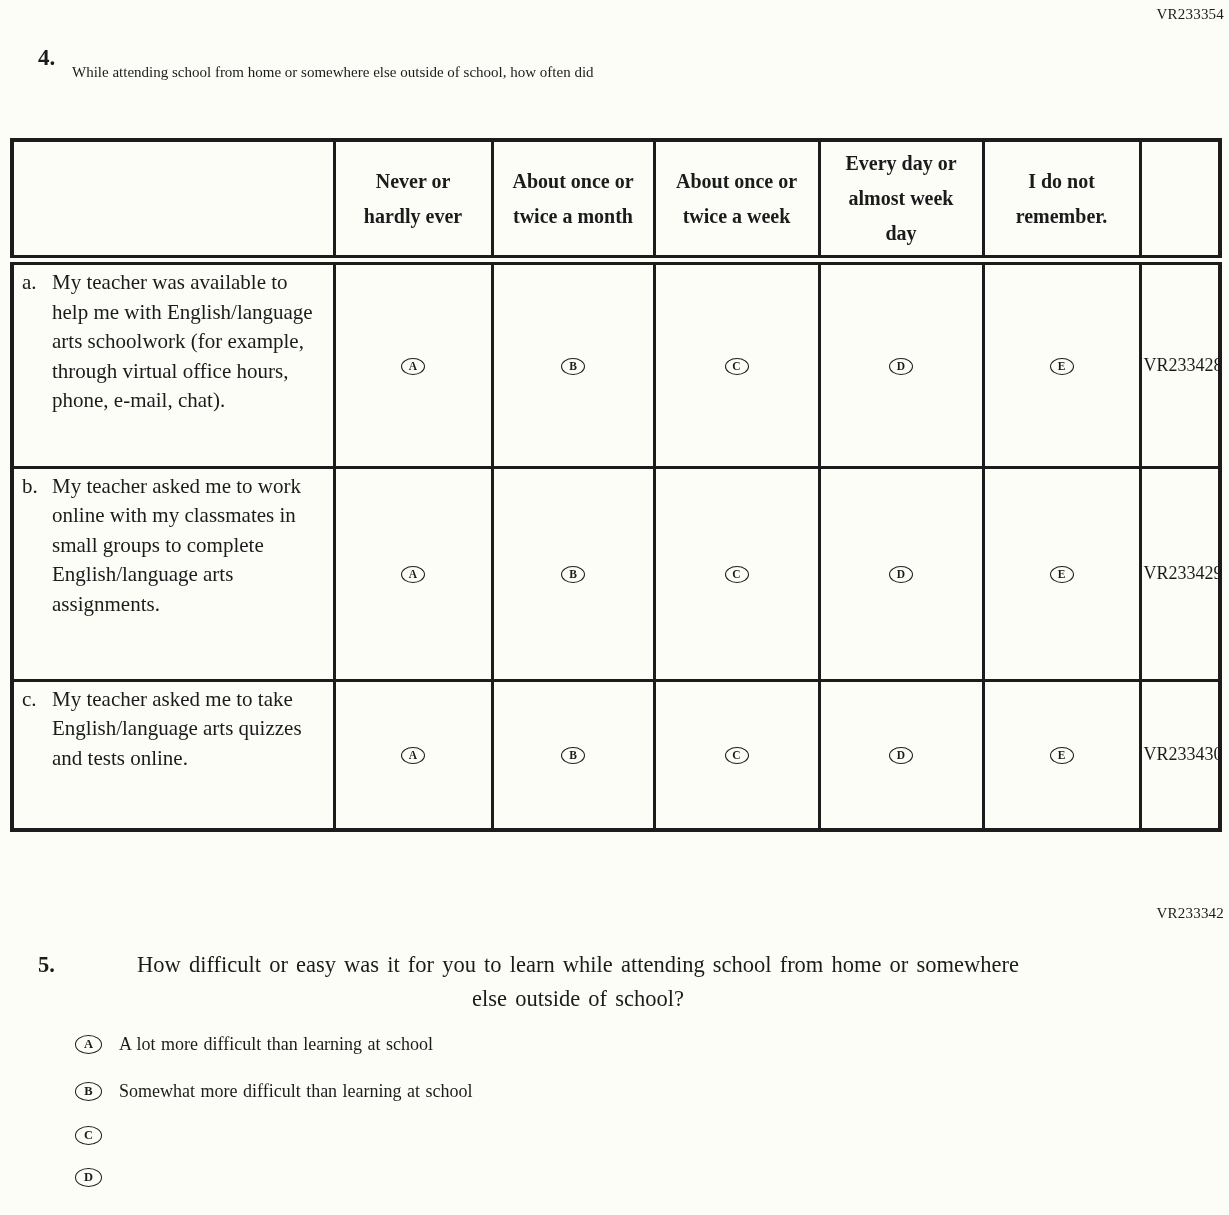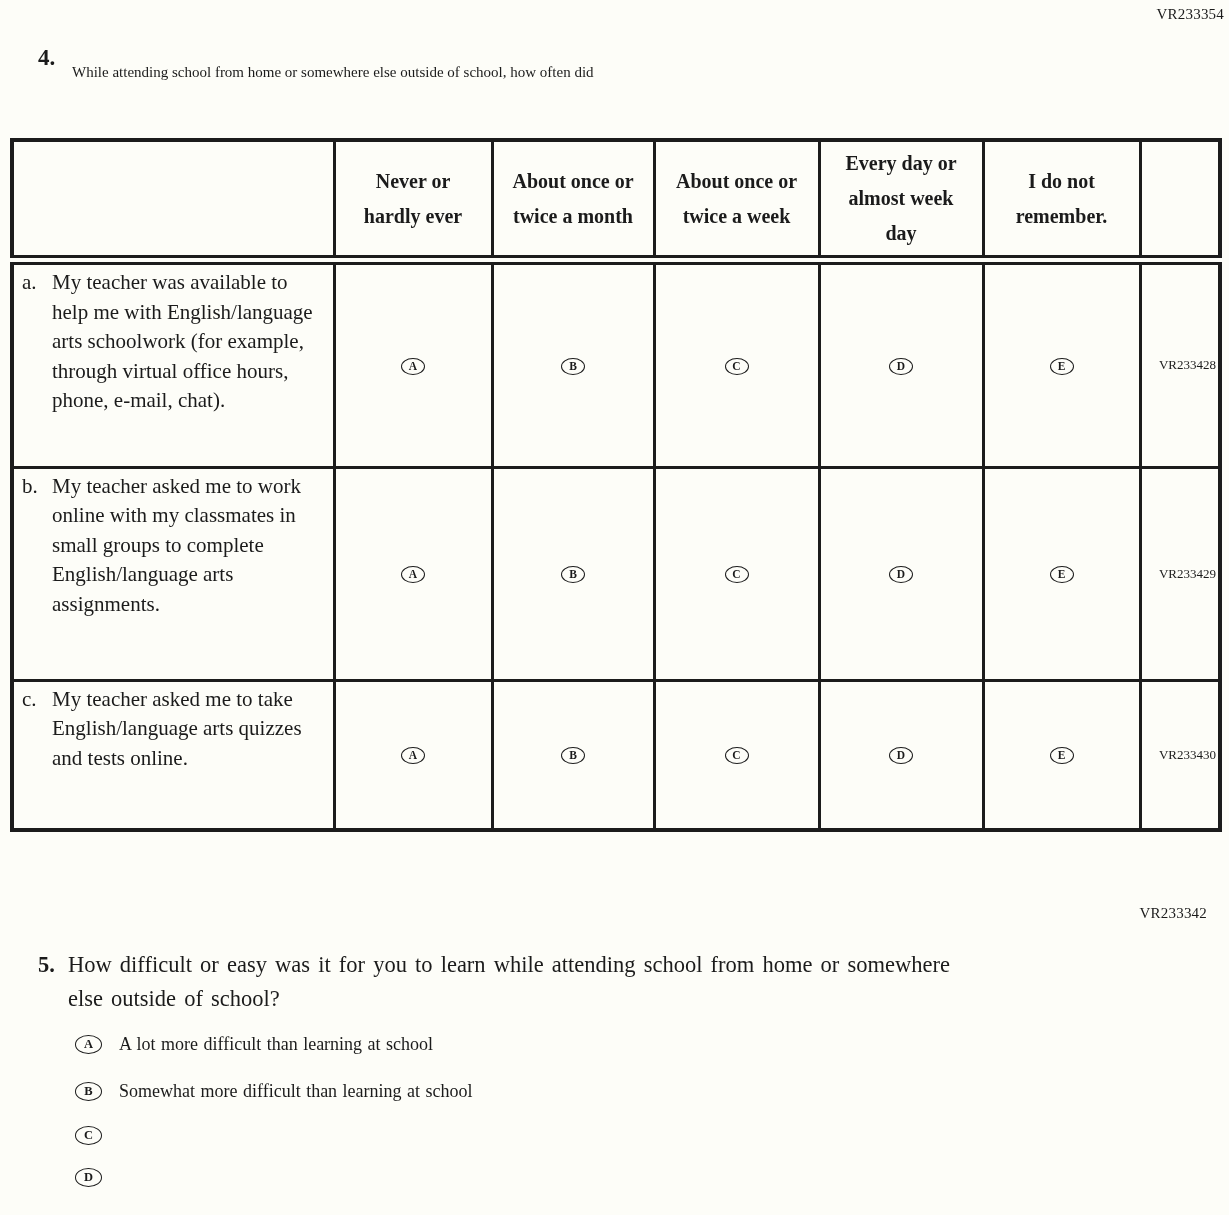--- a/index.html
+++ b/index.html
@@ -10,30 +10,30 @@
     color: #1b1b1b;
     font-family: "Liberation Serif", serif;
     overflow: hidden;
   }
   .form-code {
     position: absolute;
     font-size: 15px;
     letter-spacing: 0.2px;
   }
   #code-top { top: 6px; right: 5px; }
-  #code-mid { top: 905px; right: 22px; }
+  #code-mid { top: 905px; right: 5px; }
 
   .question { position: absolute; display: flex; }
   .qnum { font-weight: bold; flex: 0 0 34px; }
   #q4 { left: 38px; top: 42px; }
   #q4 .qnum { font-size: 23px; line-height: 31px; }
   #q4 .qtext { font-size: 15px; line-height: 31px; width: 1040px; margin-top: 15px; }
   #q5 { left: 38px; top: 948px; }
   #q5 .qnum { font-size: 22.5px; line-height: 34px; flex-basis: 30px; }
-  #q5 .qtext { font-size: 22.5px; line-height: 34px; width: 1020px; word-spacing: 2.5px; }
+  #q5 .qtext { font-size: 22.5px; line-height: 34px; width: 1020px; word-spacing: 2.5px; text-align: center; }
   .qline { display: block; }
 
   table {
     position: absolute;
     left: 10px; top: 138px;
     width: 1208px;
     border-collapse: collapse;
     table-layout: fixed;
     border: 4px solid #1c1c1c;
   }
@@ -54,21 +54,21 @@
     font-size: 21px;
     line-height: 29.5px;
   }
   .stem { display: flex; }
   .row-label { flex: 0 0 30px; }
   .row-text { width: 262px; }
   td.bubble-cell { text-align: center; vertical-align: middle; }
   td.code-cell {
     text-align: right;
     vertical-align: middle;
-    font-size: 13px;
+    font-size: 18px;
     padding: 0 2px;
   }
   .bubble {
     display: inline-flex;
     align-items: center;
     justify-content: center;
     width: 24px; height: 17px;
     border: 1.6px solid #1c1c1c;
     border-radius: 50%;
     font-size: 11.5px;

